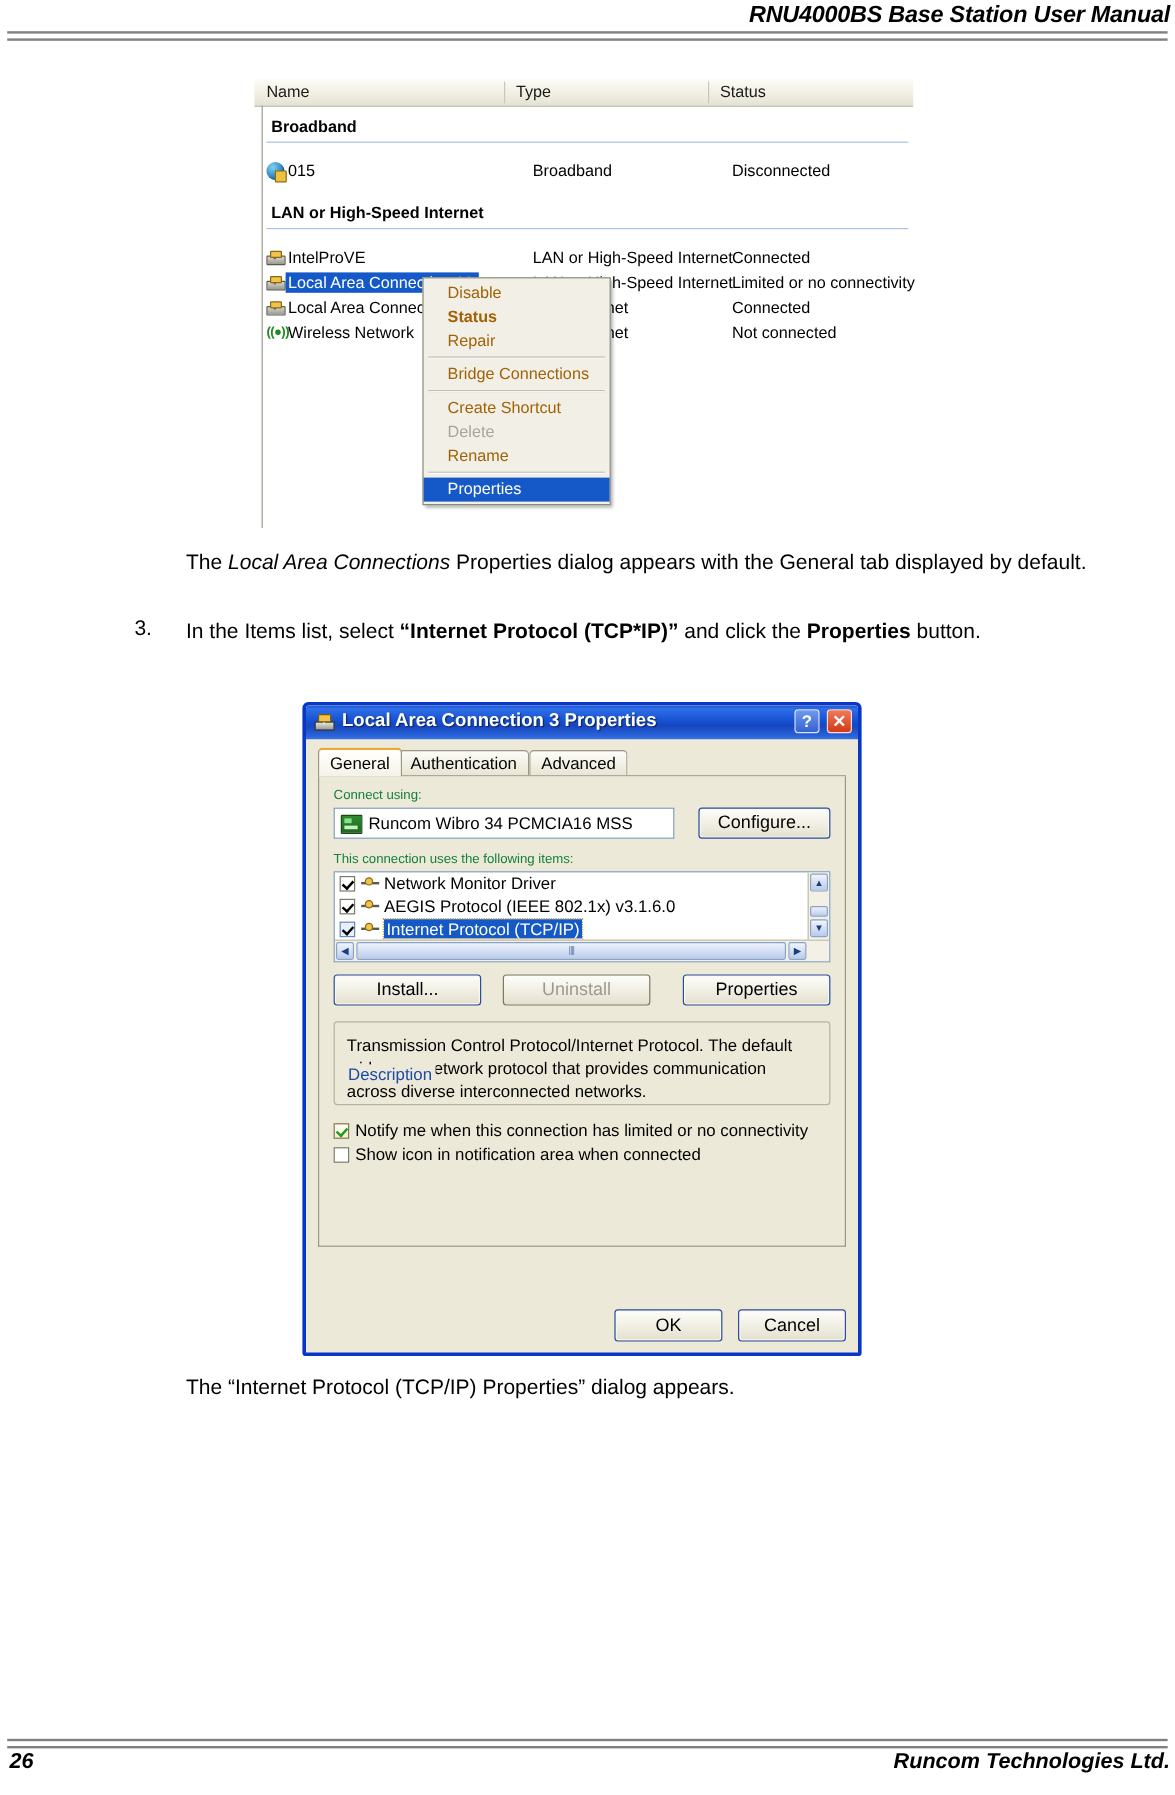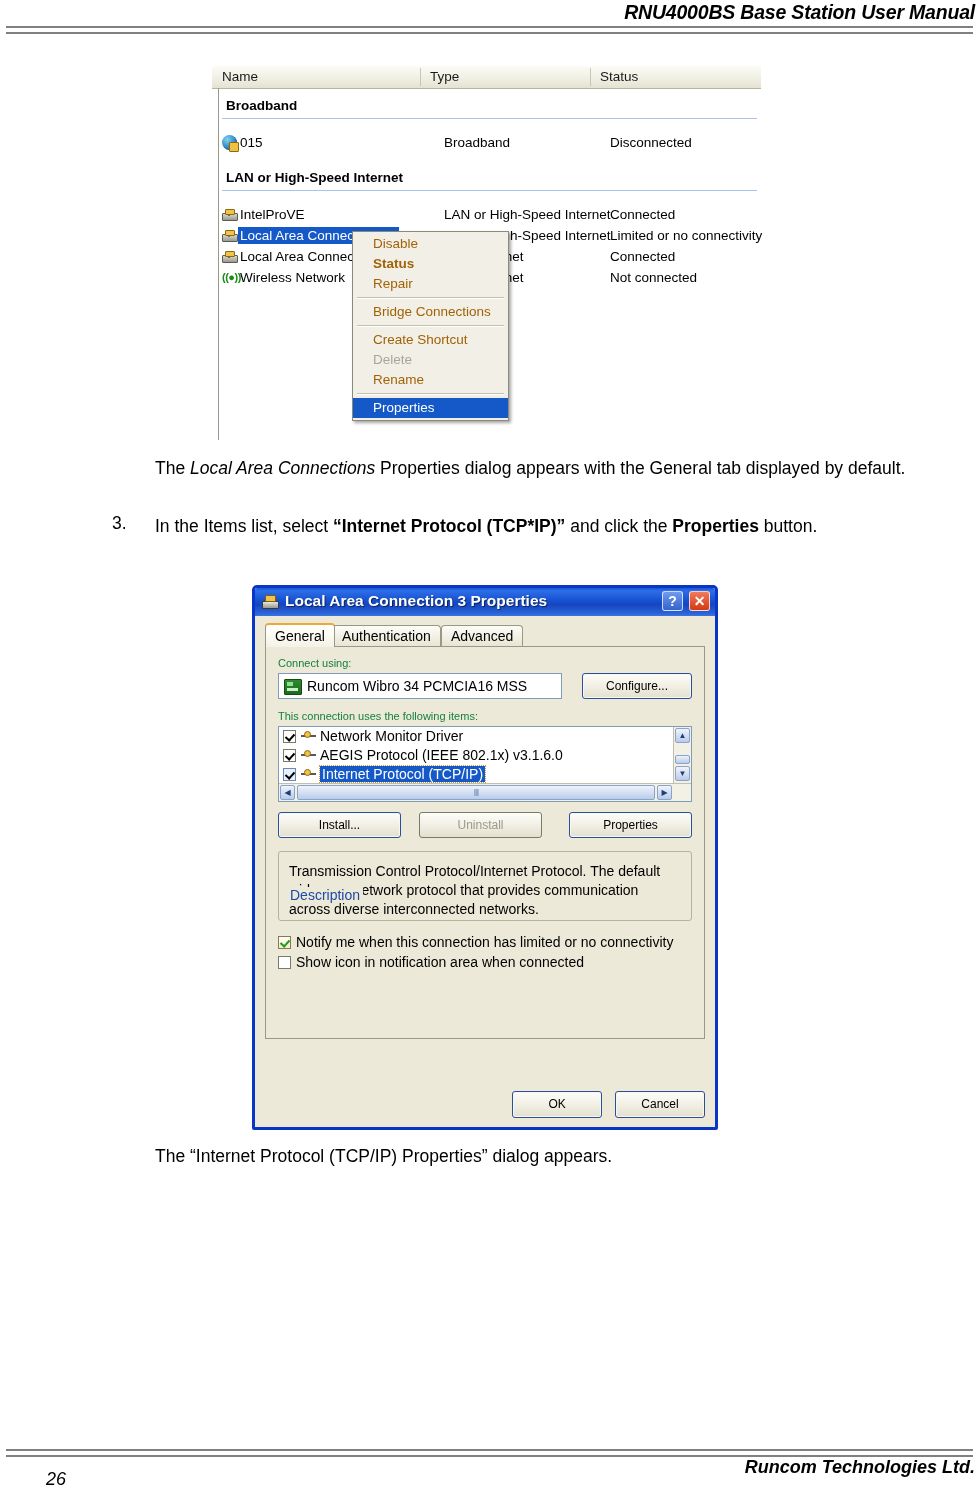--- a/index.html
+++ b/index.html
@@ -50,25 +50,24 @@
   .page-footer {
     position: absolute;
     top: 1457px;
     left: 0;
     width: 979px;
     height: 32px;
   }
   .footer-page-num {
     position: absolute;
     left: 8px;
-    top: 12px;
+    top: 0;
     font-style: italic;
-    font-weight: normal;
+    font-weight: bold;
     font-size: 18px;
-    margin-left: 38px;
   }
   .footer-company {
     position: absolute;
     right: 4px;
     top: 0;
     font-style: italic;
     font-weight: bold;
     font-size: 18px;
     white-space: nowrap;
   }
@@ -395,21 +394,21 @@
   .f2-combo .txt {
     position: absolute; left: 28px; top: 4px;
     font-size: 14px;
     white-space: nowrap;
   }
 
   .btn {
     background: linear-gradient(to bottom,#fdfdfa 0%,#f3f1e6 45%,#e3e0cf 100%);
     border: 1px solid #7b7a68;
     border-radius: 3px;
-    font-size: 12px;
+    font-size: 15px;
     color: #000;
     text-align: center;
     box-sizing: border-box;
     cursor: default;
   }
   .btn.outlined {
     border: 1px solid #2a4f9c;
     box-shadow: inset 0 0 0 1px #f8f7f0;
   }
   .btn.disabled { color: #9c9a8c; }

